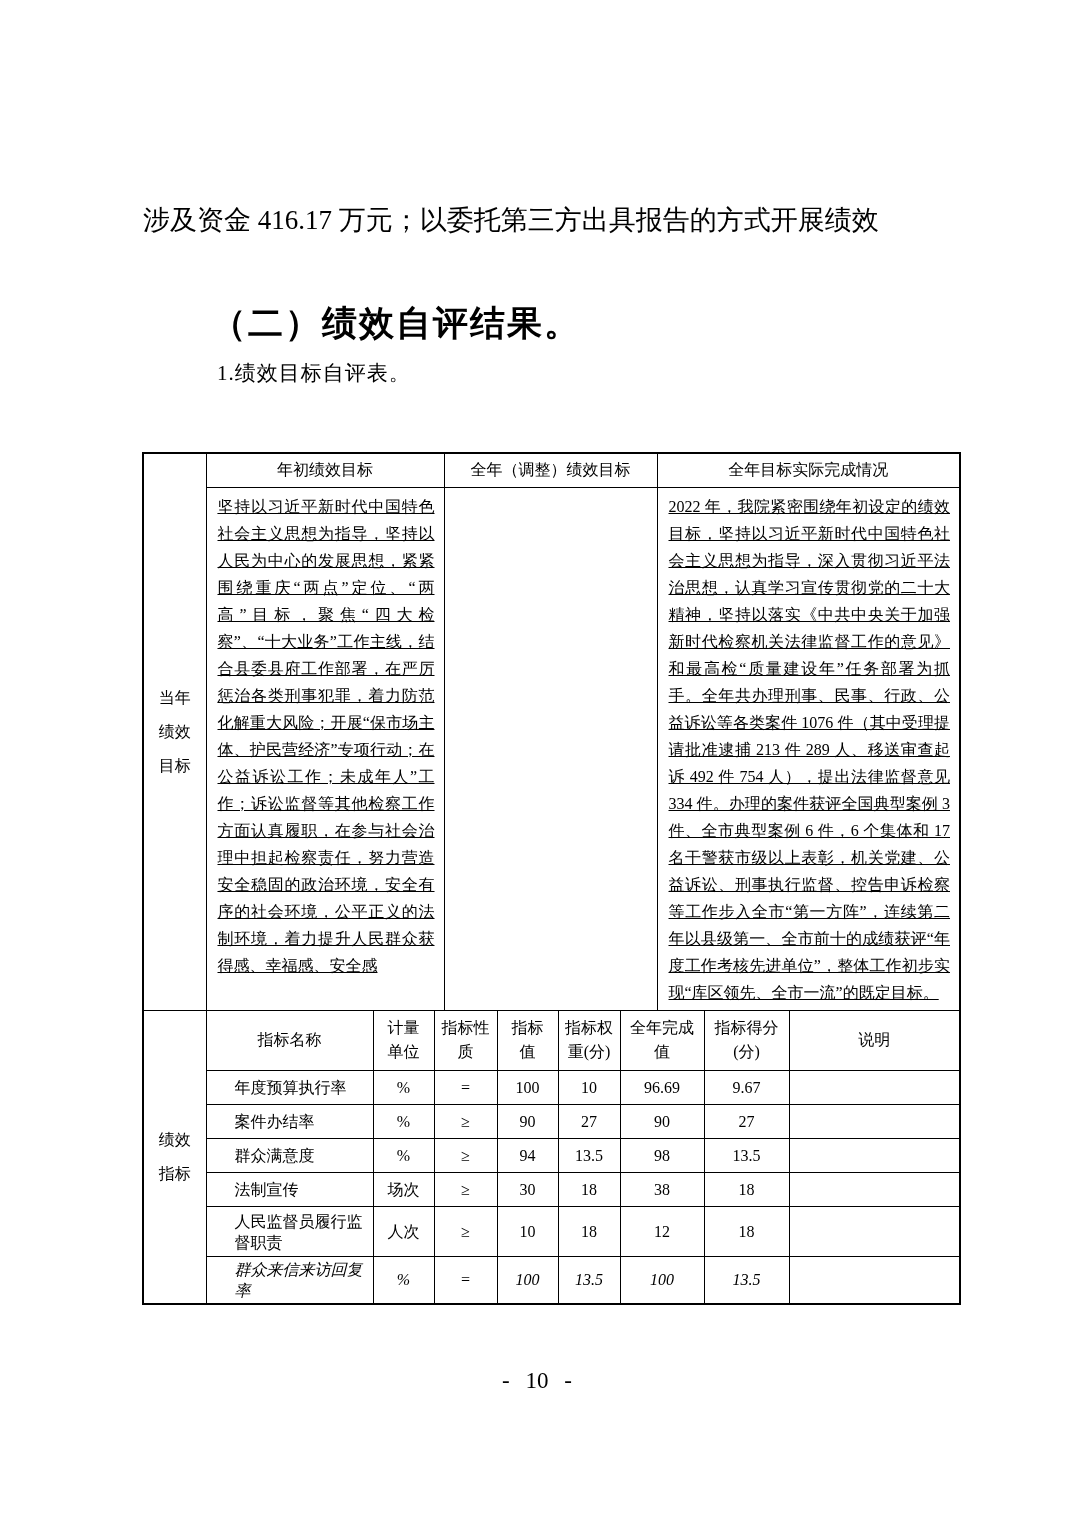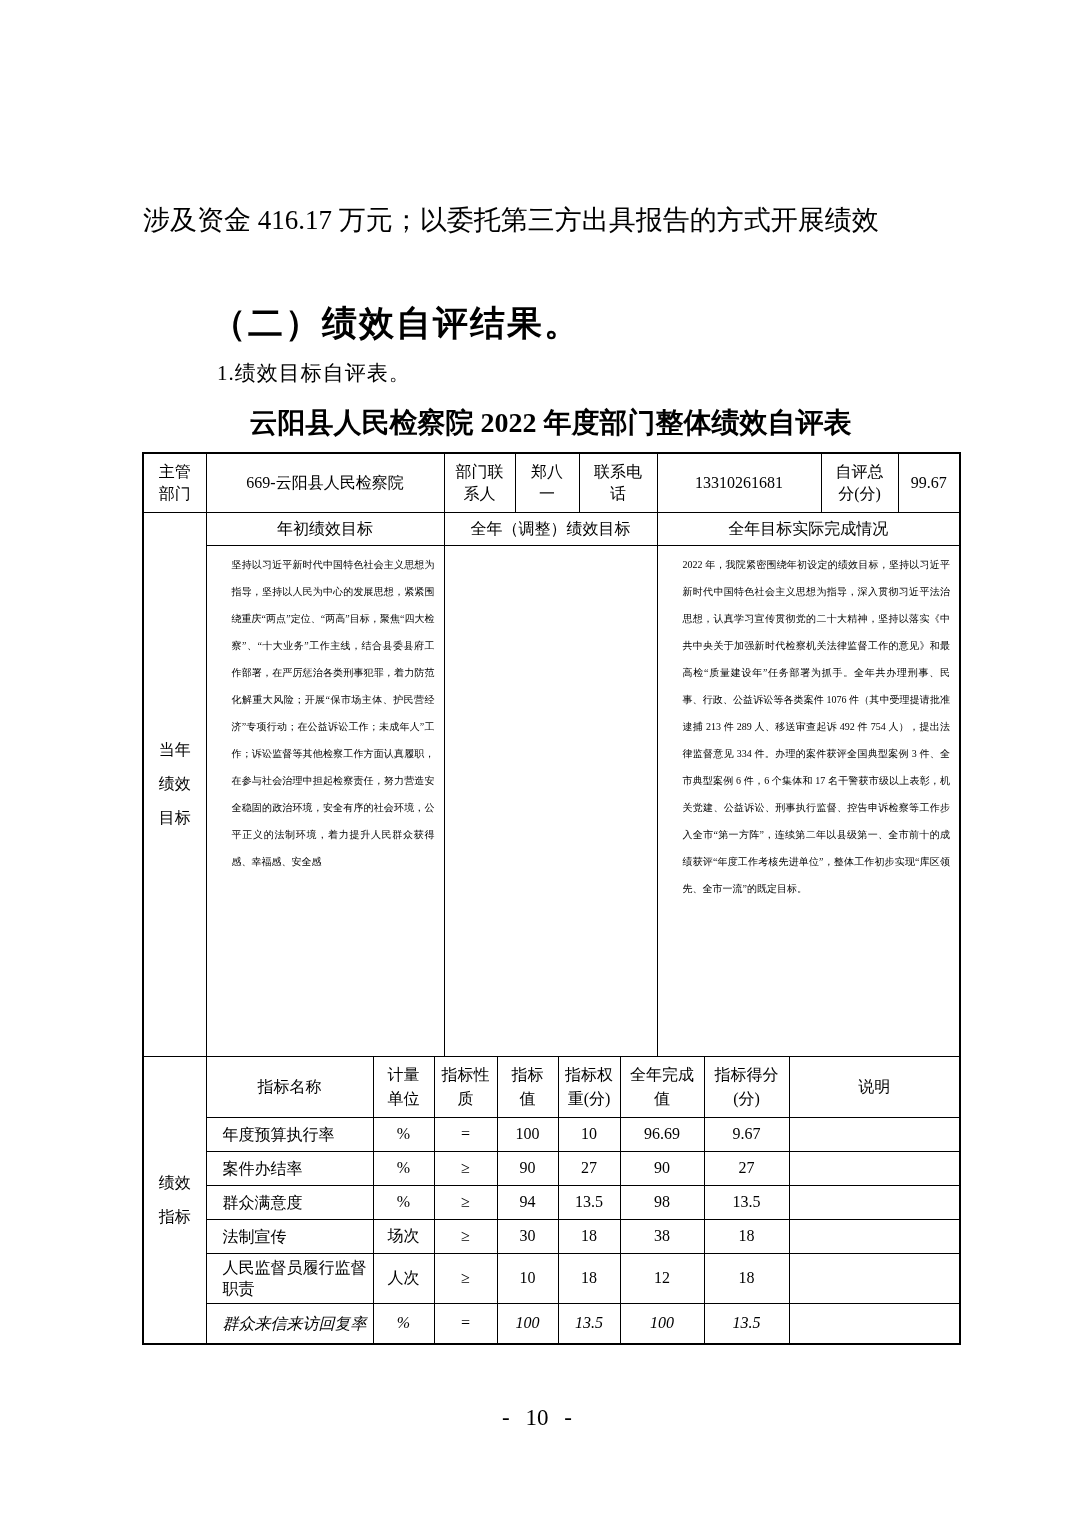--- a/index.html
+++ b/index.html
@@ -25,80 +25,50 @@
   .tbl-wrap { position: absolute; left: 142px; top: 452px; width: 819px; border: 2px solid #000; }
   table { border-collapse: collapse; table-layout: fixed; width: 815px; }
   td { border-right: 1px solid #000; border-bottom: 1px solid #000;
        text-align: center; vertical-align: middle; padding: 2px 5px;
        font-size: 16px; line-height: 22px; overflow: hidden; }
   td.last { border-right: none; }
   td.nob { border-bottom: none; }
   .pre { white-space: pre-line; }
   .rowlabel { line-height: 34px; }
   .hdr2 { line-height: 24px; }
-  .longcell { text-align: justify; vertical-align: top; padding: 5px 9px 4px 25px;
-              font-size: 10px; line-height: 27px; }
-  .namecell { text-align: left; padding-left: 16px; line-height: 21px; }
+  .longcell { text-align: justify; vertical-align: top; padding: 5px 9px 4px 11px;
+              font-size: 16px; line-height: 27px; text-decoration: underline; }
+  .namecell { text-align: left; padding-left: 28px; line-height: 21px; }
   tr.r-info td { height: 58px; }
   tr.r-goalhdr td { height: 33px; }
   tr.r-goal td { height: 511px; }
   tr.r-indhdr td { height: 60px; }
   tr.r-ind td { height: 34px; }
   tr.r-ind-tall td { height: 50px; }
   tr.r-ind-last td { height: 40px; font-style: italic; }
 
   
   .footer { position: absolute; left: 0; top: 1368px; width: 1074px; text-align: center;
-            font-size: 23px; word-spacing: 10px; margin-top: 37px; }
+            font-size: 23px; word-spacing: 10px; }
 </style>
 </head>
 <body>
 
 <div class="page">
 
   <div class="bodytext p-lines">
     <div>涉及资金 416.17 万元；以委托第三方出具报告的方式开展绩效</div>
   </div>
 
   <div class="h2">（二）绩效自评结果。</div>
   <div class="h3">1.绩效目标自评表。</div>
 
-  <div class="tbl-title">云阳县人民检察院 2022 年度部门整体绩效自评表</div>
 
   <div class="tbl-wrap">
 
-    <table>
-      <colgroup>
-        <col style="width:62px">
-          <col style="width:238px">
-          <col style="width:71px">
-          <col style="width:64px">
-        <col style="width:78px">
-          <col style="width:164px">
-          <col style="width:77px">
-          <col style="width:61px">
-      </colgroup>
-      <tbody>
-          <tr class="r-info">
-        <td class="pre">主管
-部门</td>
-        <td>669-云阳县人民检察院</td>
-        <td class="pre">部门联
-系人</td>
-        <td class="pre">郑八
-一</td>
-        <td class="pre">联系电
-话</td>
-        <td>13310261681</td>
-        <td class="pre">自评总
-分(分)</td>
-        <td class="last">99.67</td>
-      </tr>
-    </tbody>
-      </table>
 
     <table>
       <colgroup>
         <col style="width:62px">
           <col style="width:238px">
           <col style="width:213px">
           <col style="width:302px">
       </colgroup>
       <tbody>
           <tr class="r-goalhdr">

